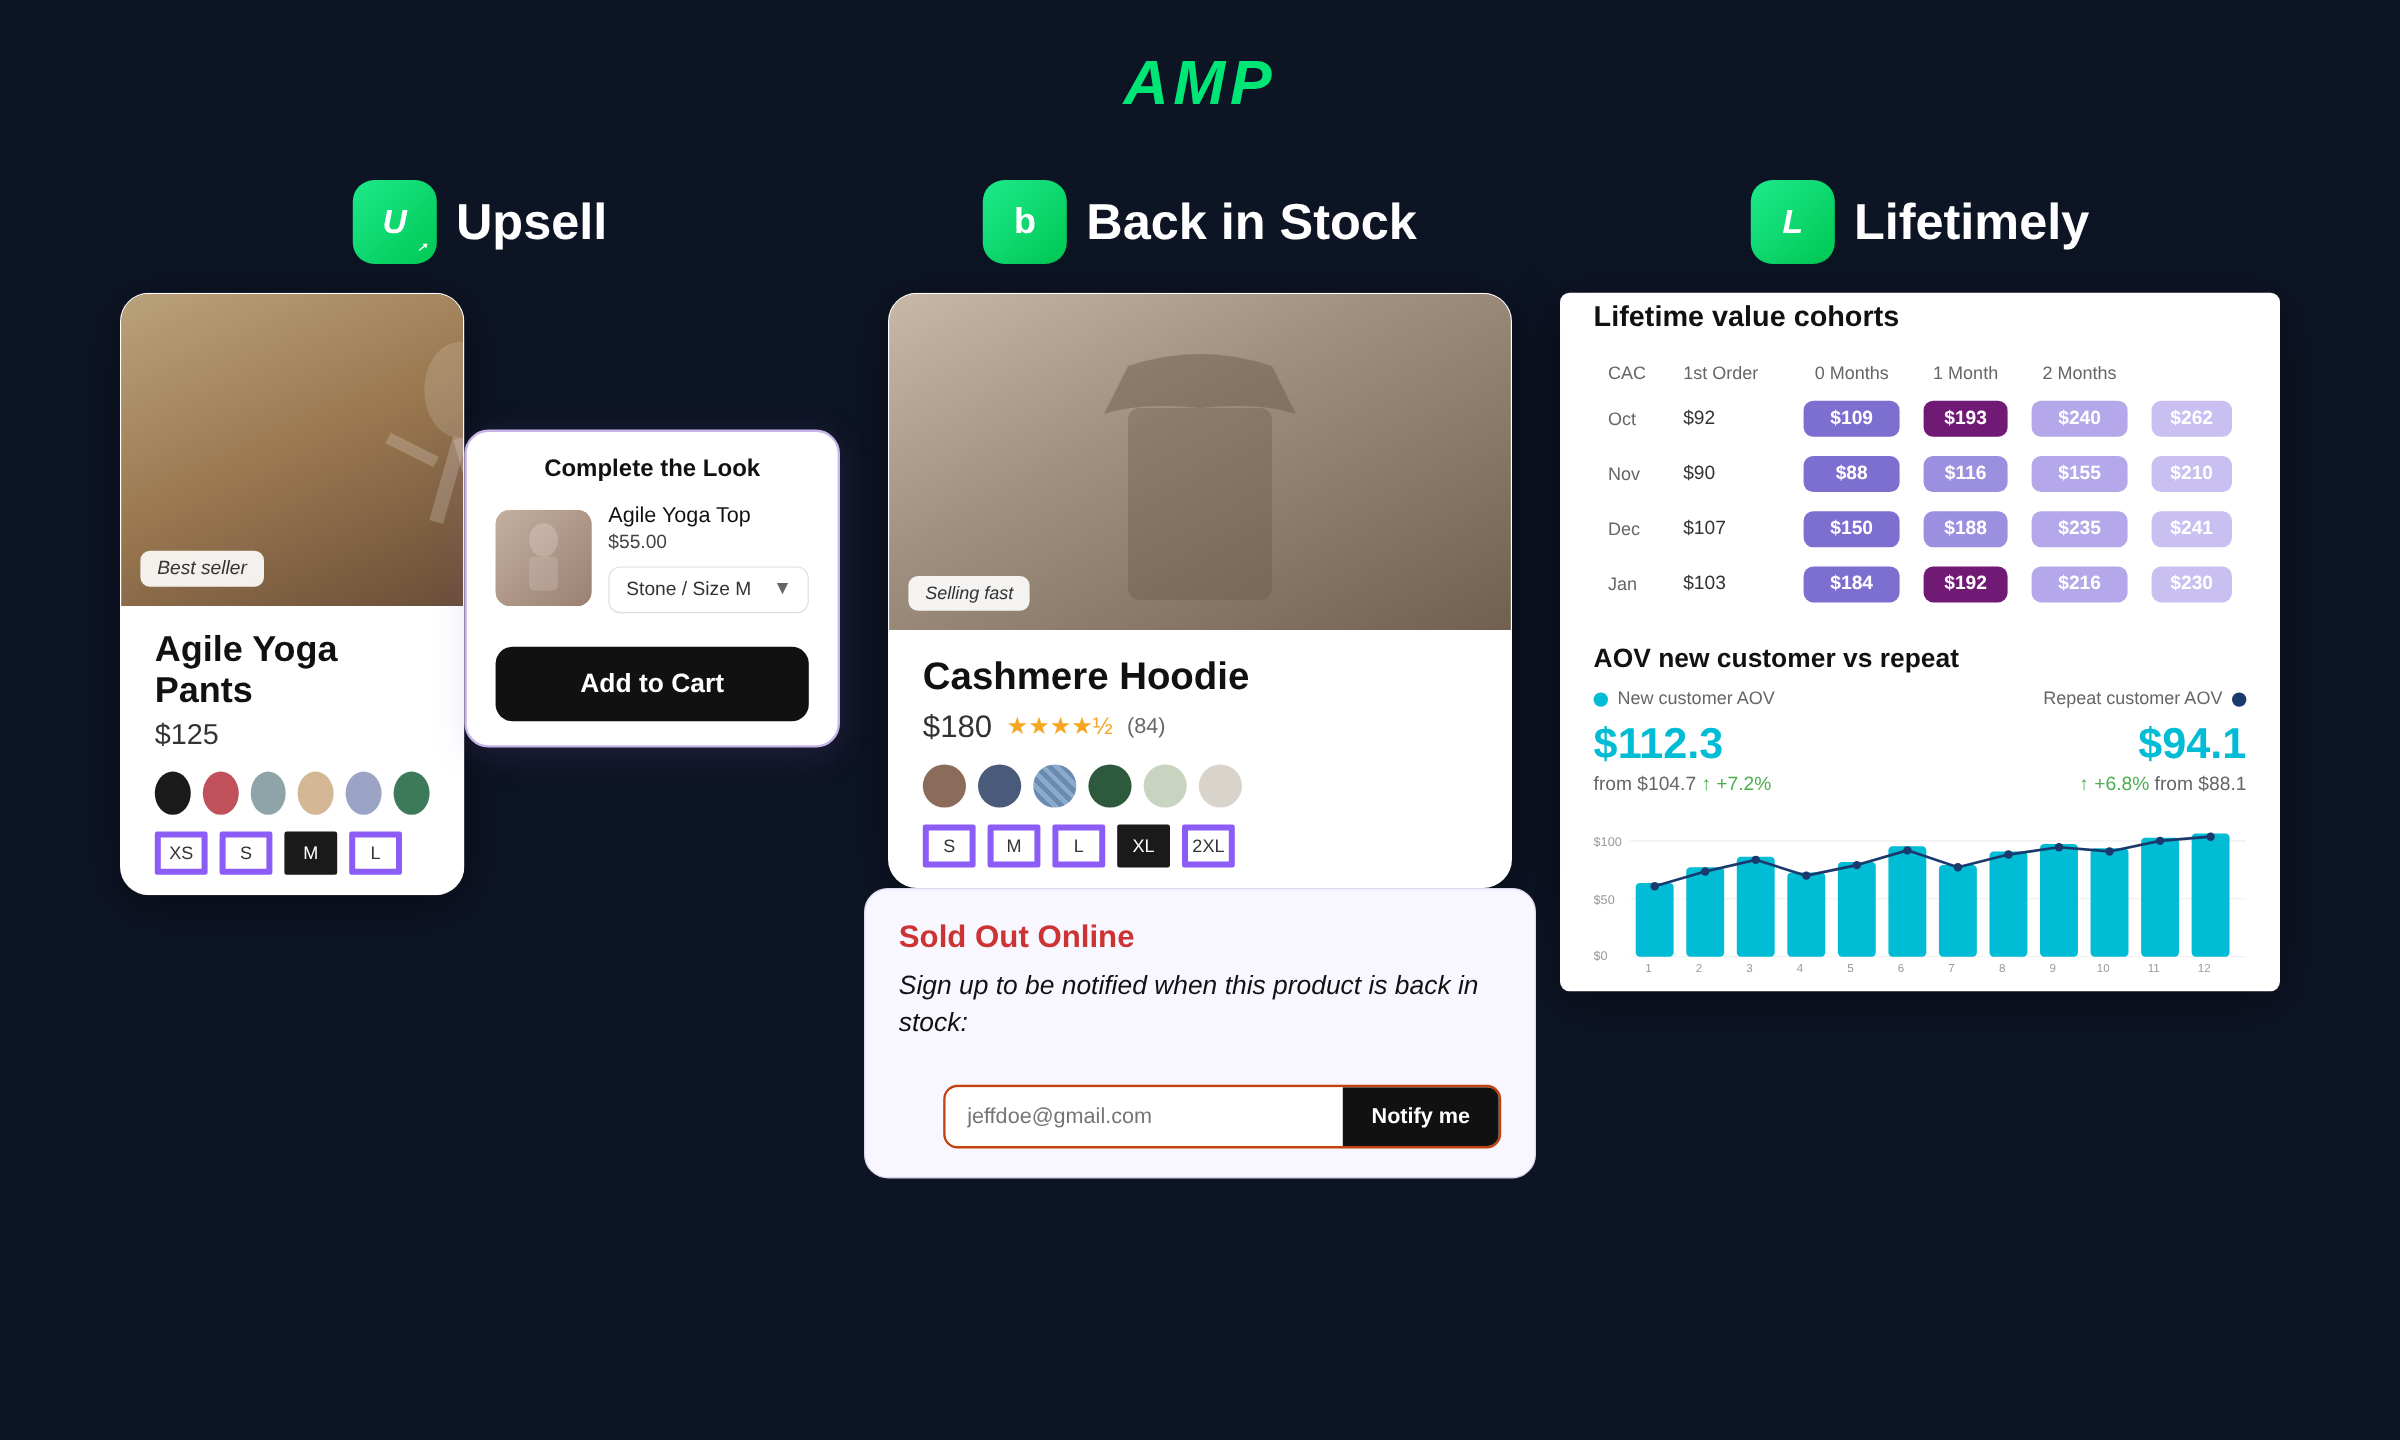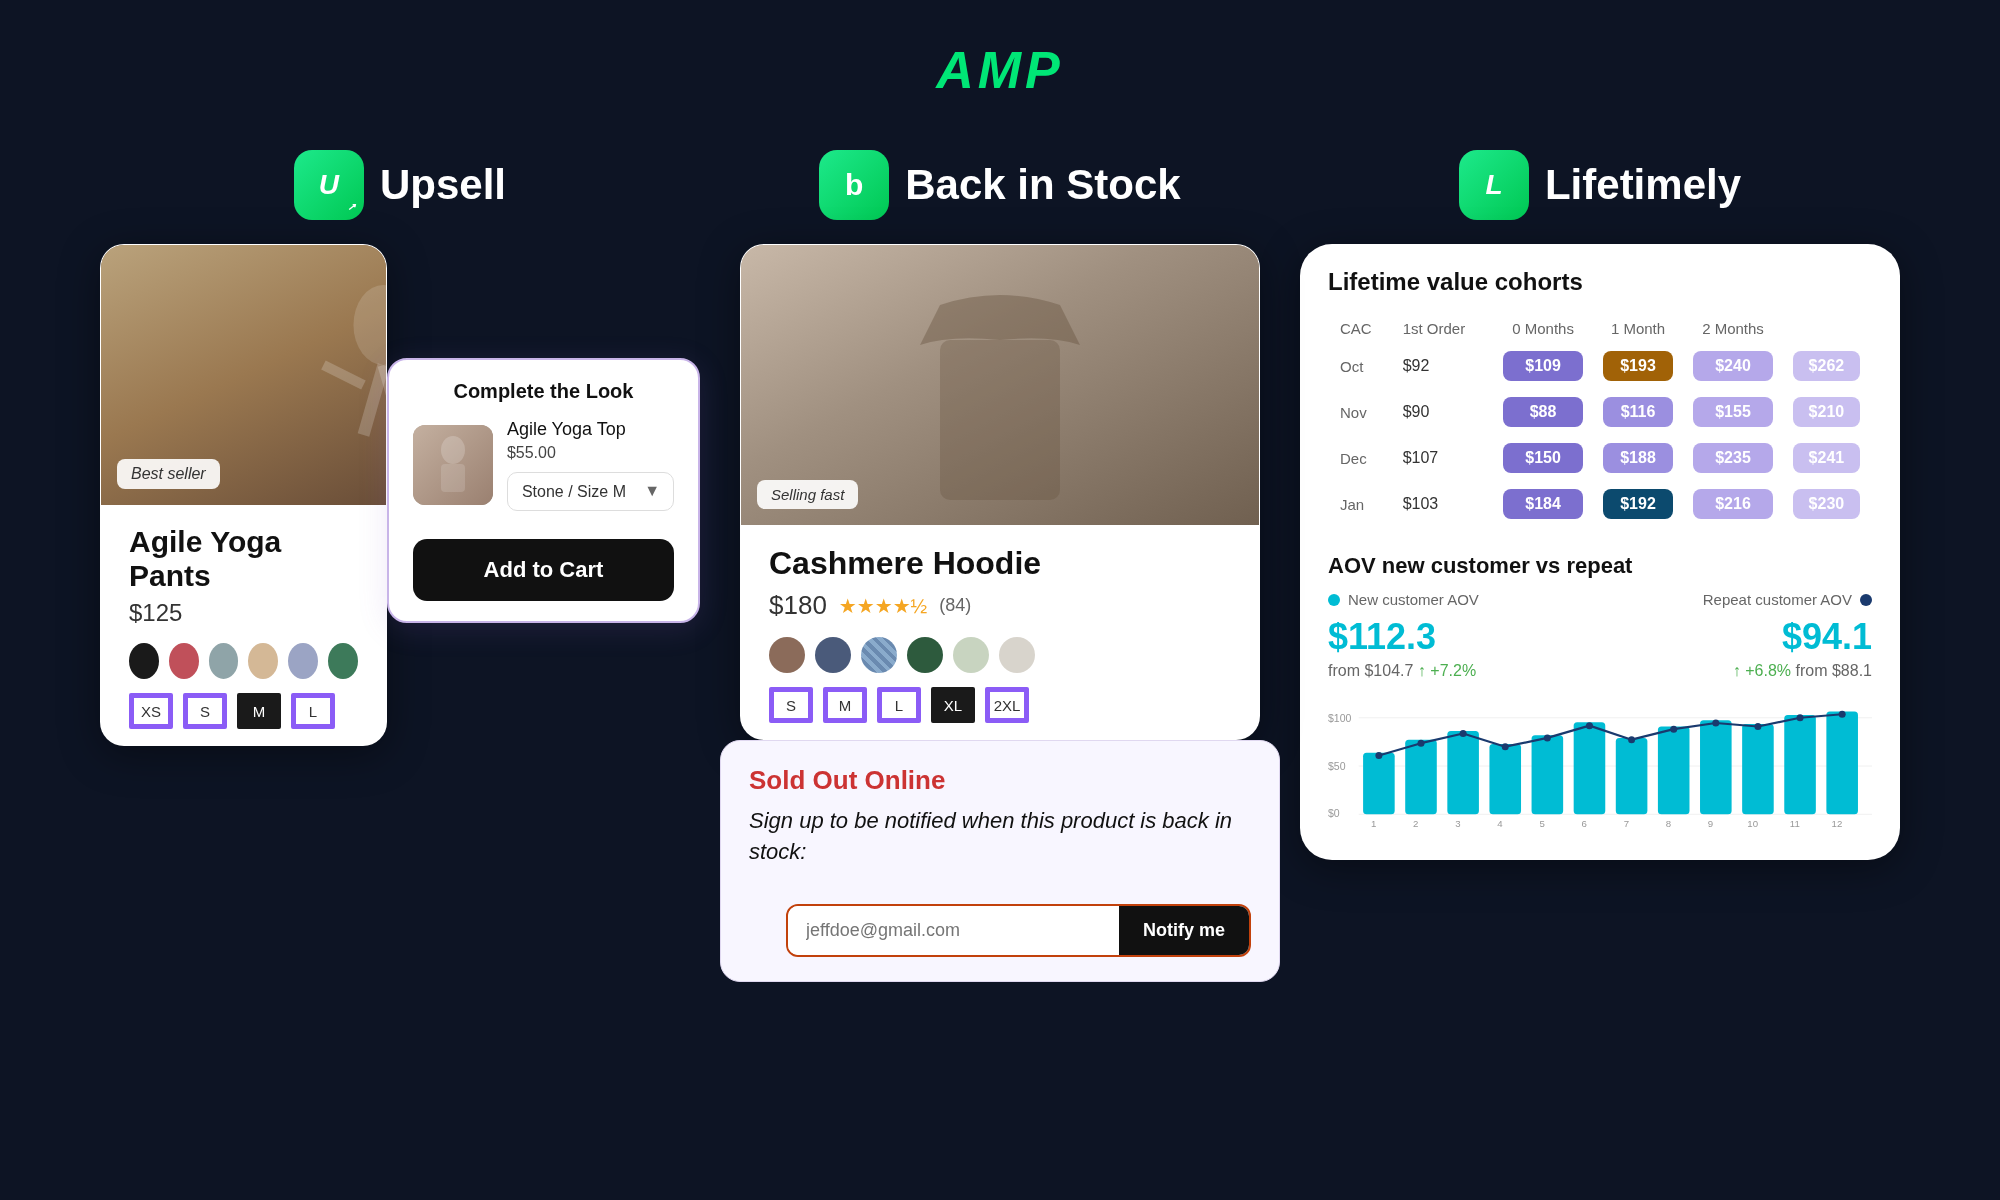--- a/index.html
+++ b/index.html
@@ -355,22 +355,22 @@
       white-space: nowrap;
     }
 
     
     .lifetimely-section {
       flex: 1;
       max-width: 680px;
     }
     .ltv-card {
       background: white;
-      border-radius: 32px;
-      padding: 24px 28px;
+      border-radius: 8px;
+      padding: 7px 28px;
       width: 100%;
       box-shadow: 0 8px 40px rgba(0,0,0,0.4);
     }
     .ltv-title {
       font-size: 24px;
       font-weight: 700;
       color: #111;
       margin-bottom: 16px;
     }
     .ltv-table {
@@ -404,21 +404,21 @@
       text-align: left;
       color: #333;
     }
     .ltv-cell-purple {
       background: #7c6fcf;
       color: white;
       border-radius: 8px;
       font-weight: 600;
     }
     .ltv-cell-medium-purple {
-      background: #a16207;
+      background: #701a75;
       color: white;
       border-radius: 8px;
       font-weight: 600;
     }
     .ltv-cell-light-purple {
       background: #b5a8ea;
       color: white;
       border-radius: 8px;
       font-weight: 600;
     }
@@ -737,21 +737,21 @@
                 <span style="display:block;padding:6px 8px;border-radius:8px;font-weight:600;color:white;background:#c9bff0;">$241</span>
               </td>
           </tr>
           <tr>
             <td>Jan</td>
             <td>$103</td>
             <td>
                 <span style="display:block;padding:6px 8px;border-radius:8px;font-weight:600;color:white;background:#7c6fcf;">$184</span>
               </td>
             <td>
-                <span style="display:block;padding:6px 8px;border-radius:8px;font-weight:600;color:white;background:#0c4a6e;">$192</span>
+                <span style="display:block;padding:6px 8px;border-radius:8px;font-weight:600;color:white;background:#701a75;">$192</span>
               </td>
             <td>
                 <span style="display:block;padding:6px 8px;border-radius:8px;font-weight:600;color:white;background:#b5a8ea;">$216</span>
               </td>
             <td>
                 <span style="display:block;padding:6px 8px;border-radius:8px;font-weight:600;color:white;background:#c9bff0;">$230</span>
               </td>
           </tr>
         </tbody>
       </table>

